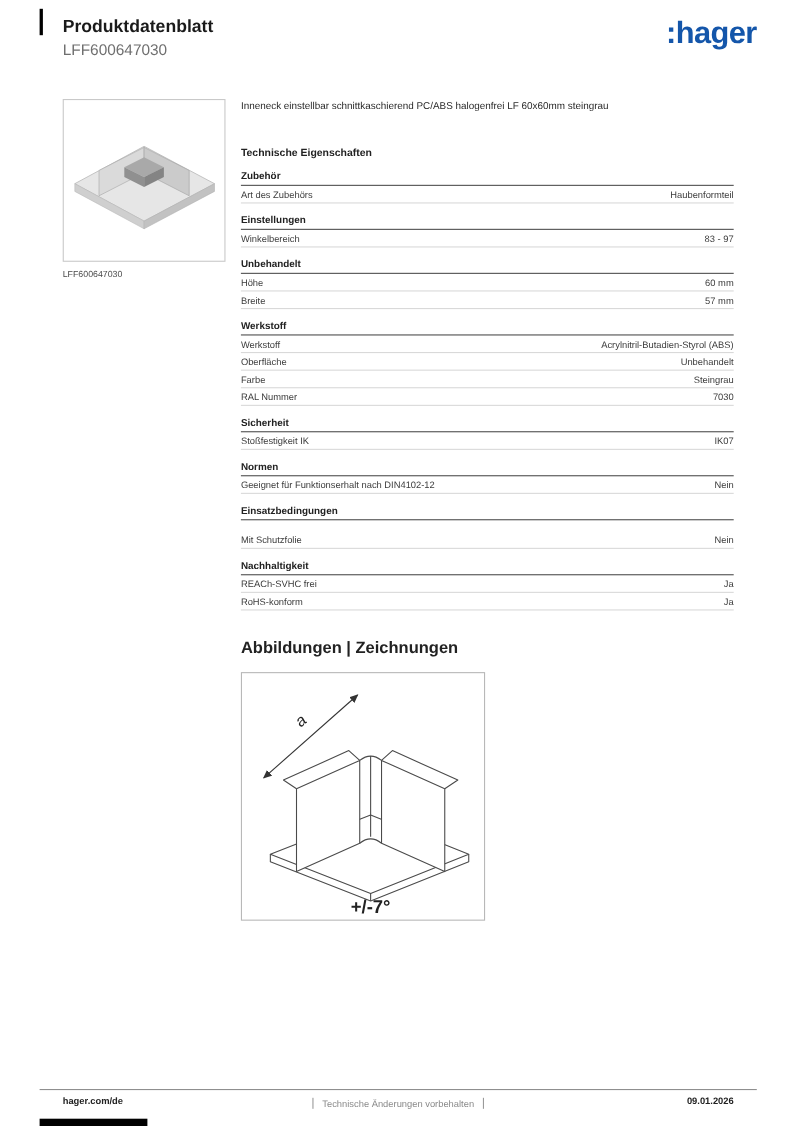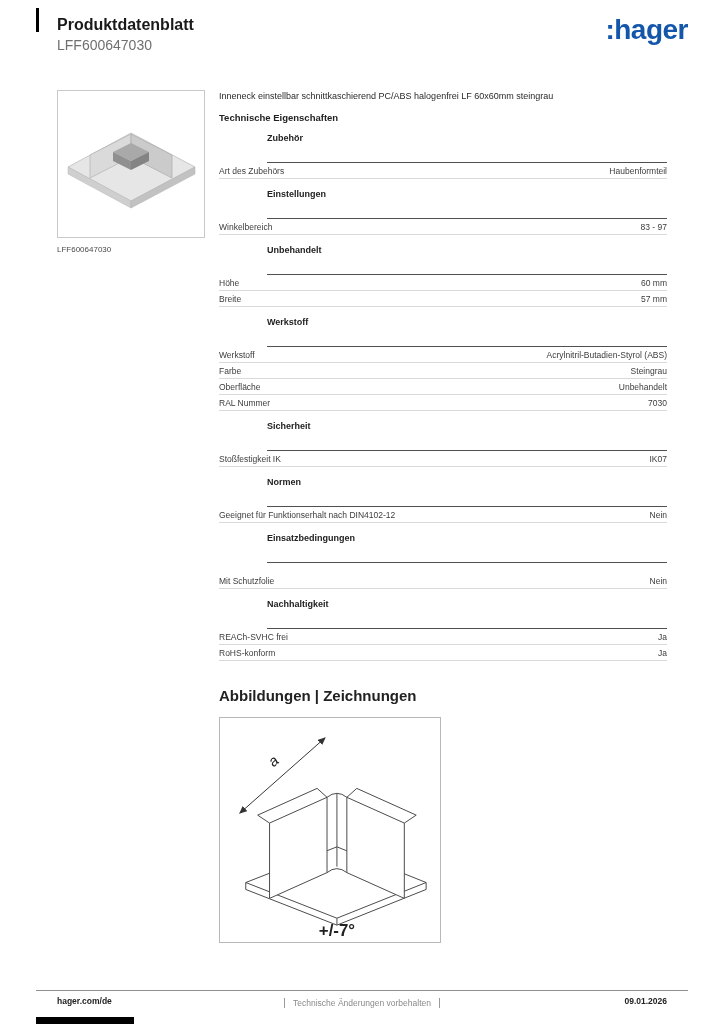--- a/index.html
+++ b/index.html
@@ -14,23 +14,23 @@
   .logo { position:absolute; right:36px; top:14px; font-size:28px; font-weight:bold; color:#1456aa; letter-spacing:-0.5px; }
 
   
   .image-box { position:absolute; left:57px; top:90px; width:148px; height:148px; border:1px solid #c9c9c9; background:#fff; }
   .image-box svg { width:100%; height:100%; display:block; }
   .image-caption { position:absolute; left:57px; top:245px; font-size:8px; color:#4a4a4a; }
 
   
   .main { position:absolute; left:219px; top:90px; width:448px; }
   .product-name { font-size:9px; font-weight:normal; color:#2a2a2a; line-height:12px; }
-  .tech-title { margin-top:10px; font-size:9.5px; font-weight:bold; color:#222; }
+  .tech-title { margin-top:32px; font-size:9.5px; font-weight:bold; color:#222; }
   .section { margin-top:10px; }
-  .section-title { font-size:9px; font-weight:bold; color:#222; padding-bottom:19px; border-bottom:1px solid #4f4f4f;margin-left:48px; }
+  .section-title { font-size:9px; font-weight:bold; color:#222; padding-bottom:3px; border-bottom:1px solid #4f4f4f; }
   .row { display:flex; justify-content:space-between; align-items:baseline;
          padding:2.5px 0; border-bottom:1px solid #d9d9d9; font-size:8.5px; color:#3c3c3c; }
   .row .value { text-align:right; white-space:nowrap; padding-left:10px; }
 
   .figures-title { margin-top:26px; font-size:15px; font-weight:bold; color:#222; }
   .drawing-box { margin-top:13px; width:222px; height:226px; border:1px solid #b8b8b8; background:#fff; }
   .drawing-box svg { width:100%; height:100%; display:block; }
 
   
   .footer-line { position:absolute; left:36px; top:990px; width:652px; height:1px; background:#8f8f8f; }
@@ -98,26 +98,26 @@
       </div>
     </div>
 
     <div class="section">
       <div class="section-title">Werkstoff</div>
       <div class="row">
         <span class="label">Werkstoff</span>
         <span class="value">Acrylnitril-Butadien-Styrol (ABS)</span>
       </div>
       <div class="row">
+        <span class="label">Oberfläche</span>
+        <span class="value">Unbehandelt</span>
+      </div>
+      <div class="row">
         <span class="label">Farbe</span>
         <span class="value">Steingrau</span>
-      </div>
-      <div class="row">
-        <span class="label">Oberfläche</span>
-        <span class="value">Unbehandelt</span>
       </div>
       <div class="row">
         <span class="label">RAL Nummer</span>
         <span class="value">7030</span>
       </div>
     </div>
 
     <div class="section">
       <div class="section-title">Sicherheit</div>
       <div class="row">

